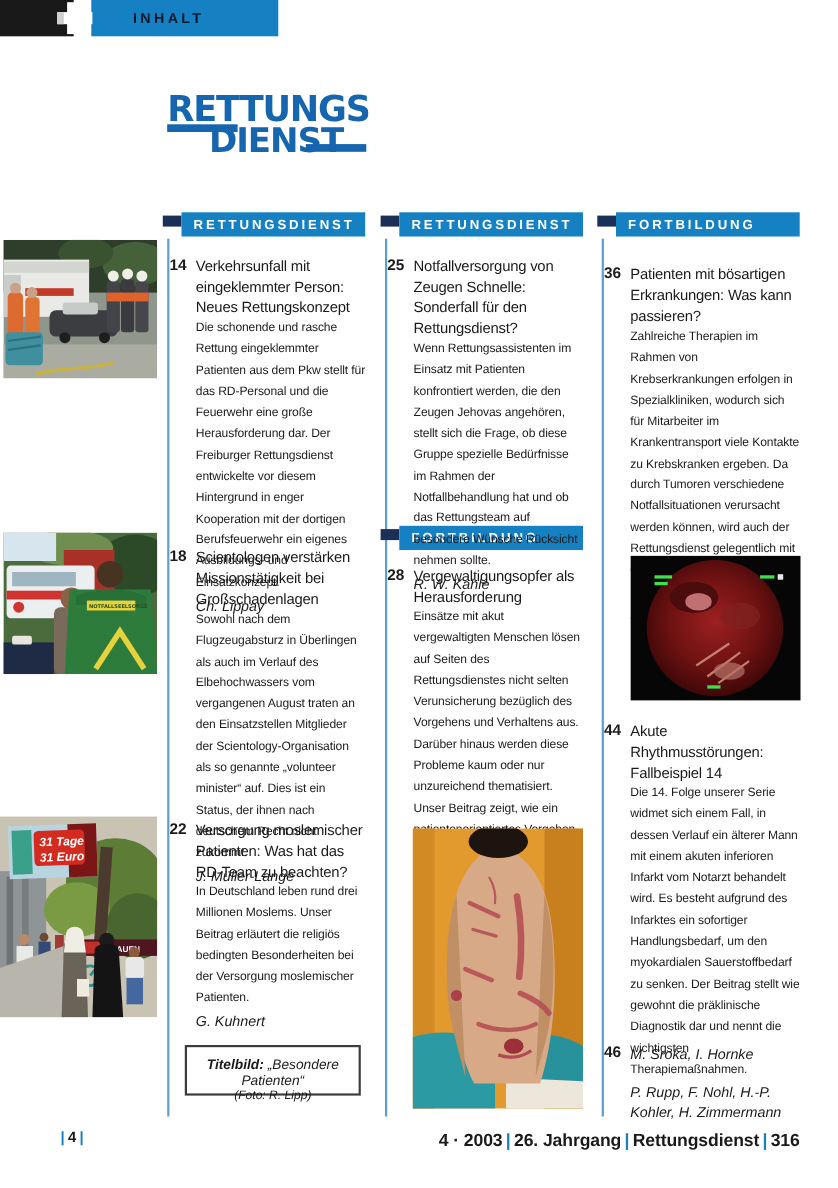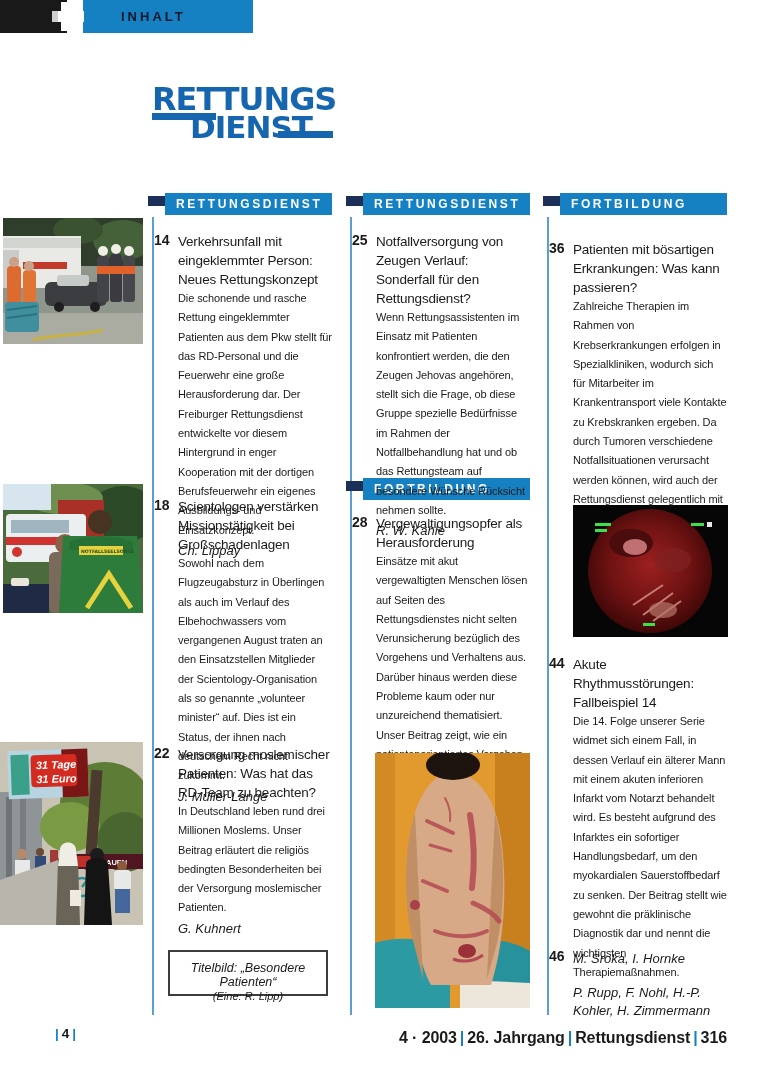--- a/index.html
+++ b/index.html
@@ -26,21 +26,21 @@
   .art{position:absolute;width:184px;}
   .art .num{position:absolute;left:6px;top:0;font-size:14px;font-weight:bold;text-align:center;}
   .art .txt{margin-left:30px;width:154px;}
   .t{font-weight:normal;font-size:13.5px;line-height:19px;letter-spacing:-0.2px;}
   .s{font-size:11px;line-height:19.3px;letter-spacing:-0.1px;}
   .au{font-style:italic;font-size:13px;line-height:18px;margin-top:2px;}
   
   .tbox{position:absolute;left:168px;top:950px;width:160px;height:46px;border:2px solid #3c3c3c;
         text-align:center;padding-top:9px;box-sizing:border-box;}
   .tbox .l1{font-size:12.5px;font-style:italic;}
-  .tbox .l1 b{font-weight:normal;}
+  .tbox .l1 b{font-weight:bold;}
   .tbox .l2{font-size:11px;font-style:italic;margin-top:1px;}
   
   .ph{position:absolute;overflow:hidden;}
   
   .foot-left{position:absolute;left:52px;top:1026px;font-size:13.5px;font-weight:bold;}
   .foot-right{position:absolute;right:35px;top:1029px;font-size:16px;font-weight:bold;
               letter-spacing:-0.1px;white-space:nowrap;}
   .fsep{color:#1581c2;padding:0 3px;font-weight:bold;}
 </style>
 </head>
@@ -115,27 +115,27 @@
       <div class="s">In Deutschland leben rund drei Millionen Moslems. Unser Beitrag erläutert die religiös bedingten Besonderheiten bei der Versorgung moslemischer Patienten.</div>
       <div class="au">G. Kuhnert</div>
     </div>
   </div>
 
   <div class="tbox">
     <div class="l1">
       <b>Titelbild:</b>
       <span>„Besondere Patienten“</span>
     </div>
-    <div class="l2">(Eine: R. Lipp)</div>
+    <div class="l2">(Foto: R. Lipp)</div>
   </div>
 
   <div class="art" style="left:346px;top:232px;">
     <div class="num">25</div>
     <div class="txt">
-      <div class="t">Notfallversorgung von Zeugen Verlauf: Sonderfall für den Rettungsdienst?</div>
+      <div class="t">Notfallversorgung von Zeugen Schnelle: Sonderfall für den Rettungsdienst?</div>
       <div class="s">Wenn Rettungsassistenten im Einsatz mit Patienten konfrontiert werden, die den Zeugen Jehovas angehören, stellt sich die Frage, ob diese Gruppe spezielle Bedürfnisse im Rahmen der Notfallbehandlung hat und ob das Rettungsteam auf besondere Wünsche Rücksicht nehmen sollte.</div>
       <div class="au">R. W. Kahle</div>
     </div>
   </div>
   <div class="art" style="left:346px;top:514px;">
     <div class="num">28</div>
     <div class="txt">
       <div class="t">Vergewaltigungsopfer als Herausforderung</div>
       <div class="s">Einsätze mit akut vergewaltigten Menschen lösen auf Seiten des Rettungsdienstes nicht selten Verunsicherung bezüglich des Vorgehens und Verhaltens aus. Darüber hinaus werden diese Probleme kaum oder nur unzureichend thematisiert. Unser Beitrag zeigt, wie ein patientenorientiertes Vorgehen konkret aussehen sollte.</div>
       <div class="au">Ch. Rennhard</div>

